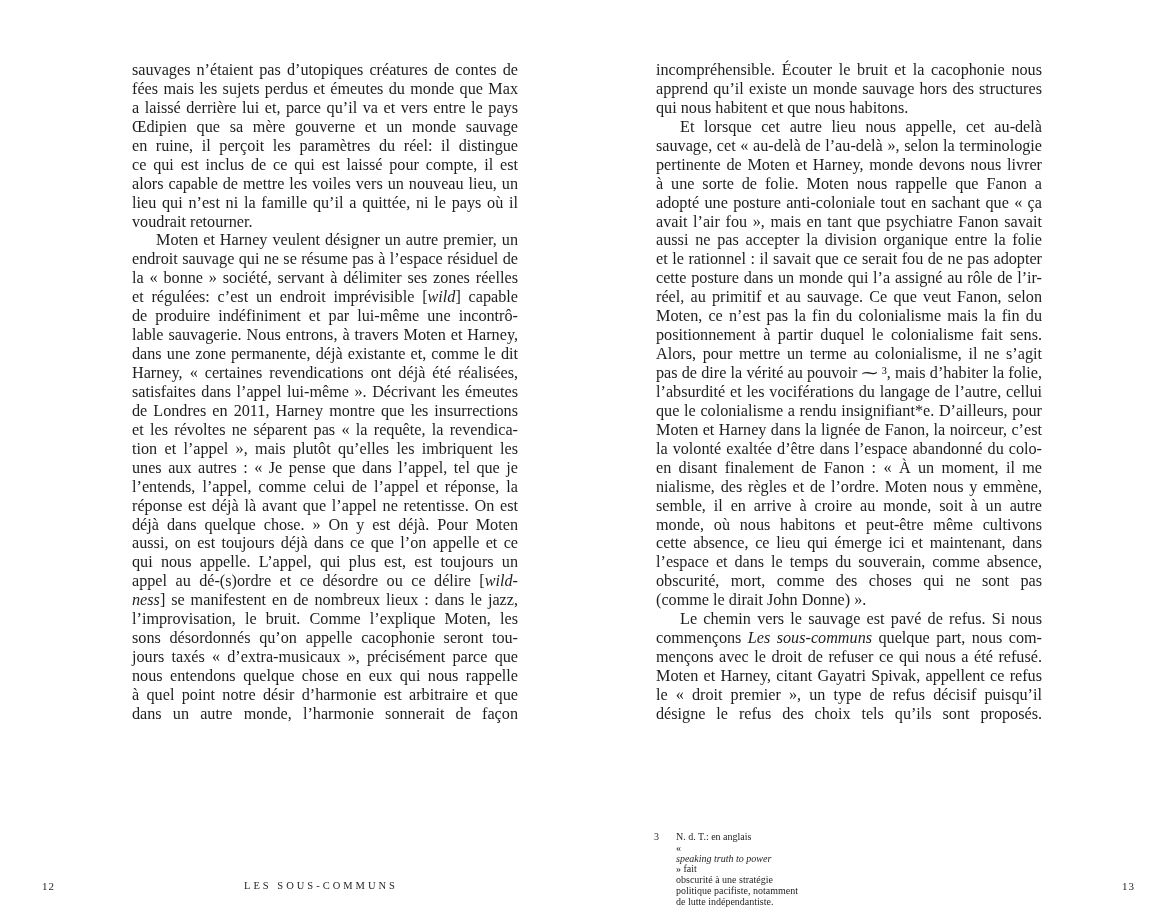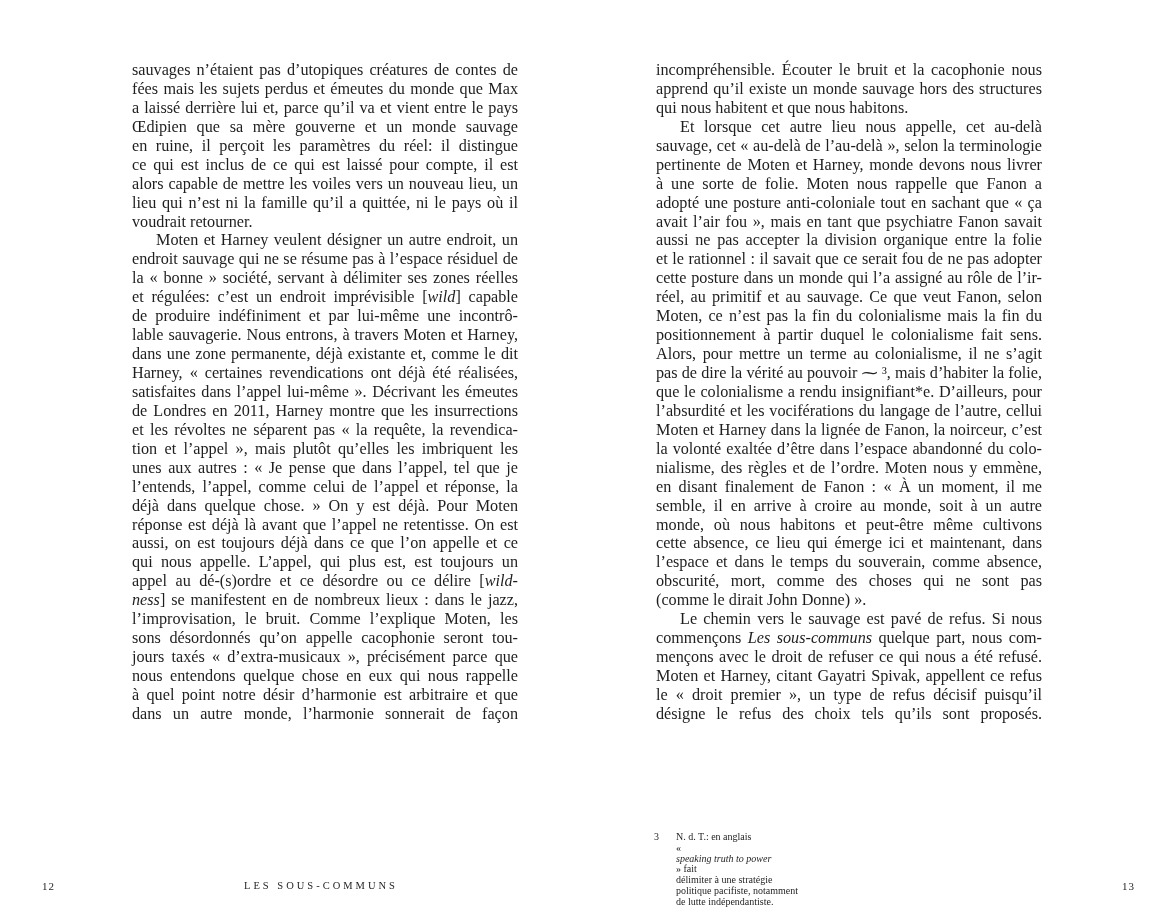--- a/index.html
+++ b/index.html
@@ -26,43 +26,43 @@
 </style>
 </head>
 <body>
 
 <div class="spread">
 
   <div class="page left">
     <div class="column">
       <span class="line">sauvages n’étaient pas d’utopiques créatures de contes de</span>
       <span class="line">fées mais les sujets perdus et émeutes du monde que Max</span>
-      <span class="line">a laissé derrière lui et, parce qu’il va et vient entre le pays</span>
+      <span class="line">a laissé derrière lui et, parce qu’il va et vers entre le pays</span>
       <span class="line">Œdipien que sa mère gouverne et un monde sauvage</span>
       <span class="line">en ruine, il perçoit les paramètres du réel: il distingue</span>
       <span class="line">ce qui est inclus de ce qui est laissé pour compte, il est</span>
       <span class="line">alors capable de mettre les voiles vers un nouveau lieu, un</span>
       <span class="line">lieu qui n’est ni la famille qu’il a quittée, ni le pays où il</span>
       <span class="line last">voudrait retourner.</span>
-      <span class="line indent">Moten et Harney veulent désigner un autre endroit, un</span>
+      <span class="line indent">Moten et Harney veulent désigner un autre premier, un</span>
       <span class="line">endroit sauvage qui ne se résume pas à l’espace résiduel de</span>
       <span class="line">la « bonne » société, servant à délimiter ses zones réelles</span>
       <span class="line"><span>et régulées: c’est un endroit imprévisible [</span><em>wild</em><span>] capable</span></span>
       <span class="line">de produire indéfiniment et par lui-même une incontrô-</span>
       <span class="line">lable sauvagerie. Nous entrons, à travers Moten et Harney,</span>
       <span class="line">dans une zone permanente, déjà existante et, comme le dit</span>
       <span class="line">Harney, « certaines revendications ont déjà été réalisées,</span>
       <span class="line">satisfaites dans l’appel lui-même ». Décrivant les émeutes</span>
       <span class="line">de Londres en 2011, Harney montre que les insurrections</span>
       <span class="line">et les révoltes ne séparent pas « la requête, la revendica-</span>
       <span class="line">tion et l’appel », mais plutôt qu’elles les imbriquent les</span>
       <span class="line">unes aux autres : « Je pense que dans l’appel, tel que je</span>
       <span class="line">l’entends, l’appel, comme celui de l’appel et réponse, la</span>
+      <span class="line">réponse est déjà là avant que l’appel ne retentisse. On est</span>
       <span class="line">déjà dans quelque chose. » On y est déjà. Pour Moten</span>
-      <span class="line">réponse est déjà là avant que l’appel ne retentisse. On est</span>
       <span class="line">aussi, on est toujours déjà dans ce que l’on appelle et ce</span>
       <span class="line">qui nous appelle. L’appel, qui plus est, est toujours un</span>
       <span class="line"><span>appel au dé-(s)ordre et ce désordre ou ce délire [</span><em>wild-</em><span></span></span>
       <span class="line"><span></span><em>ness</em><span>] se manifestent en de nombreux lieux : dans le jazz,</span></span>
       <span class="line">l’improvisation, le bruit. Comme l’explique Moten, les</span>
       <span class="line">sons désordonnés qu’on appelle cacophonie seront tou-</span>
       <span class="line">jours taxés « d’extra-musicaux », précisément parce que</span>
       <span class="line">nous entendons quelque chose en eux qui nous rappelle</span>
       <span class="line">à quel point notre désir d’harmonie est arbitraire et que</span>
       <span class="line">dans un autre monde, l’harmonie sonnerait de façon</span>
@@ -83,46 +83,46 @@
       <span class="line">adopté une posture anti-coloniale tout en sachant que « ça</span>
       <span class="line">avait l’air fou », mais en tant que psychiatre Fanon savait</span>
       <span class="line">aussi ne pas accepter la division organique entre la folie</span>
       <span class="line">et le rationnel : il savait que ce serait fou de ne pas adopter</span>
       <span class="line">cette posture dans un monde qui l’a assigné au rôle de l’ir-</span>
       <span class="line">réel, au primitif et au sauvage. Ce que veut Fanon, selon</span>
       <span class="line">Moten, ce n’est pas la fin du colonialisme mais la fin du</span>
       <span class="line">positionnement à partir duquel le colonialisme fait sens.</span>
       <span class="line">Alors, pour mettre un terme au colonialisme, il ne s’agit</span>
       <span class="line">pas de dire la vérité au pouvoir ⁓ ³, mais d’habiter la folie,</span>
+      <span class="line">l’absurdité et les vociférations du langage de l’autre, cellui</span>
       <span class="line">que le colonialisme a rendu insignifiant*e. D’ailleurs, pour</span>
-      <span class="line">l’absurdité et les vociférations du langage de l’autre, cellui</span>
       <span class="line">Moten et Harney dans la lignée de Fanon, la noirceur, c’est</span>
       <span class="line">la volonté exaltée d’être dans l’espace abandonné du colo-</span>
+      <span class="line">en disant finalement de Fanon : « À un moment, il me</span>
       <span class="line">nialisme, des règles et de l’ordre. Moten nous y emmène,</span>
-      <span class="line">en disant finalement de Fanon : « À un moment, il me</span>
       <span class="line">semble, il en arrive à croire au monde, soit à un autre</span>
       <span class="line">monde, où nous habitons et peut-être même cultivons</span>
       <span class="line">cette absence, ce lieu qui émerge ici et maintenant, dans</span>
       <span class="line">l’espace et dans le temps du souverain, comme absence,</span>
       <span class="line">obscurité, mort, comme des choses qui ne sont pas</span>
       <span class="line last">(comme le dirait John Donne) ».</span>
       <span class="line indent">Le chemin vers le sauvage est pavé de refus. Si nous</span>
       <span class="line"><span>commençons </span><em>Les sous-communs</em><span> quelque part, nous com-</span></span>
       <span class="line">mençons avec le droit de refuser ce qui nous a été refusé.</span>
       <span class="line">Moten et Harney, citant Gayatri Spivak, appellent ce refus</span>
       <span class="line">le « droit premier », un type de refus décisif puisqu’il</span>
       <span class="line">désigne le refus des choix tels qu’ils sont proposés.</span>
     </div>
 
     <div class="footnote">
       <span class="fn-num">3</span>
       <div class="fn-body">
         <span>N. d. T.: en anglais</span>
         <span><span>« </span><em>speaking truth to power</em><span> » fait</span></span>
-        <span>délimiter à une stratégie</span>
+        <span>obscurité à une stratégie</span>
         <span>politique pacifiste, notamment</span>
         <span>de lutte indépendantiste.</span>
       </div>
     </div>
 
     <div class="folio">13</div>
   </div>
 </div>
 
 </body></html>

